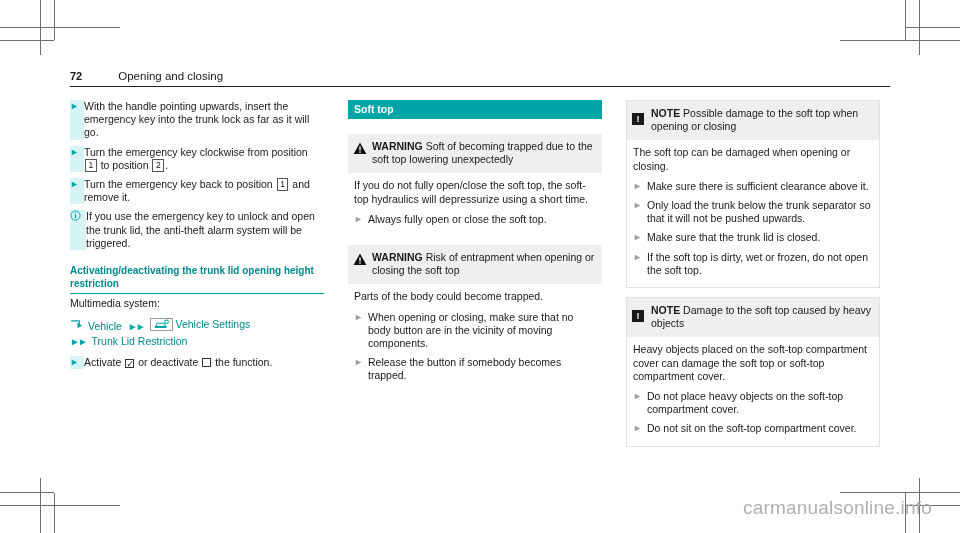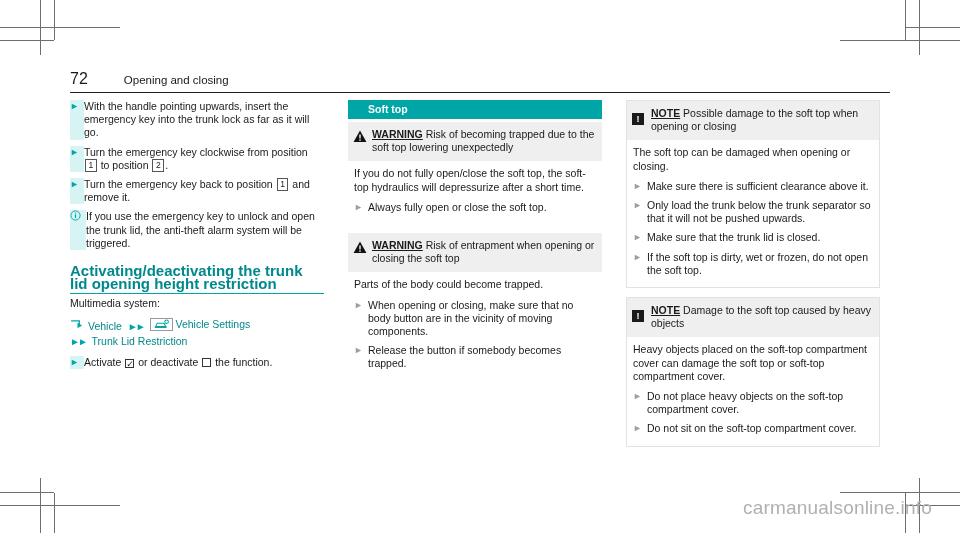--- a/index.html
+++ b/index.html
@@ -15,21 +15,21 @@
   }
   .cm-line { position:absolute; background:#6e6e6e; }
 
   
   .page-header {
     position:absolute; left:70px; top:70px; width:820px;
     display:flex; align-items:baseline;
     border-bottom:1.5px solid #222;
     padding-bottom:4px;
   }
-  .page-number { font-weight:normal; font-size:16px; letter-spacing:0; }
+  .page-number { font-weight:bold; font-size:11px; letter-spacing:0; }
   .header-title { font-size:11.5px; margin-left:36px; }
 
   
   .columns {
     position:absolute; left:70px; top:100px;
     width:820px; height:380px;
     display:flex;
     gap:24px;
   }
   .col { width:254px; position:relative; }
@@ -59,52 +59,52 @@
     line-height:9px; padding:1px 2.5px; margin:0 1px;
     vertical-align:1px; background:#fff;
   }
   
   .cbox { display:inline-block; border:1.2px solid #333; width:9px; height:9px;
           line-height:8px; font-size:9px; text-align:center; vertical-align:-1px;
           margin:0 1px; }
 
   
   h2.sub {
-    font-size:15px; line-height:13px; font-weight:bold;
+    font-size:10px; line-height:13px; font-weight:bold;
     color:#00898c; margin:14px 0 3px 0;
     border-bottom:1.3px solid #00a5a8; padding-bottom:3px;
   }
 
   
   .navpath { font-size:10.5px; line-height:15px; color:#00898c; margin:2px 0 7px 0; }
   .navpath .seg { display:inline-flex; align-items:center; gap:3px; }
   .navpath .dbl { color:#00a5a8; font-size:10px; letter-spacing:-2px; margin:0 3px; }
   .nav-ico { display:inline-block; vertical-align:-2px; }
   .vehsett-box {
     display:inline-block; border:1px solid #9a9a9a; padding:0px 2px;
     vertical-align:-3px; background:#fff; line-height:0;
   }
 
   
   .teal-bar {
     background:#00a5a8; color:#fff; font-weight:bold; font-size:10.5px;
-    padding:3px 6px 4px 20px; margin-bottom:3px;
+    padding:3px 6px 4px 6px; margin-bottom:15px;
   }
   h3.teal-head {
     font-size:10.5px; line-height:13px; font-weight:bold; color:#00898c;
     margin:0 0 5px 0; border-bottom:1.3px solid #00a5a8; padding-bottom:4px;
   }
 
   .warnbox { margin:0 0 9px 0; background:#fff; }
   .warnbox .wb-head {
     background:#efefef; display:flex; padding:6px 6px 7px 5px;
   }
   .warnbox .wb-ico { flex:0 0 auto; width:19px; padding-top:1px; }
   .warnbox .wb-title { font-size:10.5px; line-height:13.2px; flex:1; }
-  .warnbox .wb-title b { font-weight:bold;text-decoration:underline; }
+  .warnbox .wb-title b { font-weight:bold; }
   .warnbox .wb-body { padding:6px 6px 4px 6px; border:0; }
 
   
   .notebox { border:1px solid #e2e2e2; }
 
   
   .sq-note {
     display:inline-block; width:12px; height:12px; background:#1a1a1a;
     color:#fff; font-weight:bold; font-size:9px; line-height:12px;
     text-align:center;
@@ -224,24 +224,24 @@
 
     <div class="warnbox">
       <div class="wb-head">
         <span class="wb-ico">
           <svg width="14" height="13" viewBox="0 0 15 14">
             <path d="M7.5 0.6 L14.4 13 H0.6 Z" fill="#111"></path>
             <rect x="6.75" y="4.8" width="1.5" height="4.3" fill="#fff"></rect>
             <rect x="6.75" y="10.1" width="1.5" height="1.5" fill="#fff"></rect>
           </svg>
         </span>
-        <span class="wb-title"><b>WARNING</b> <span>Risk of becoming trapped due to the soft top lowering unexpectedly</span></span>
+        <span class="wb-title"><b>WARNING</b> <span>Soft of becoming trapped due to the soft top lowering unexpectedly</span></span>
       </div>
       <div class="wb-body">
-        <p class="body">If you do not fully open/close the soft top, the soft-top hydraulics will depressurize after a short time.</p>
+        <p class="body">If you do not fully open/close the soft top, the soft-top hydraulics will depressurize using a short time.</p>
         <div class="li">
           <span class="tri grey">►</span>
           <span class="txt">Always fully open or close the soft top.</span>
         </div>
       </div>
     </div>
 
     <div class="warnbox">
       <div class="wb-head">
         <span class="wb-ico">

